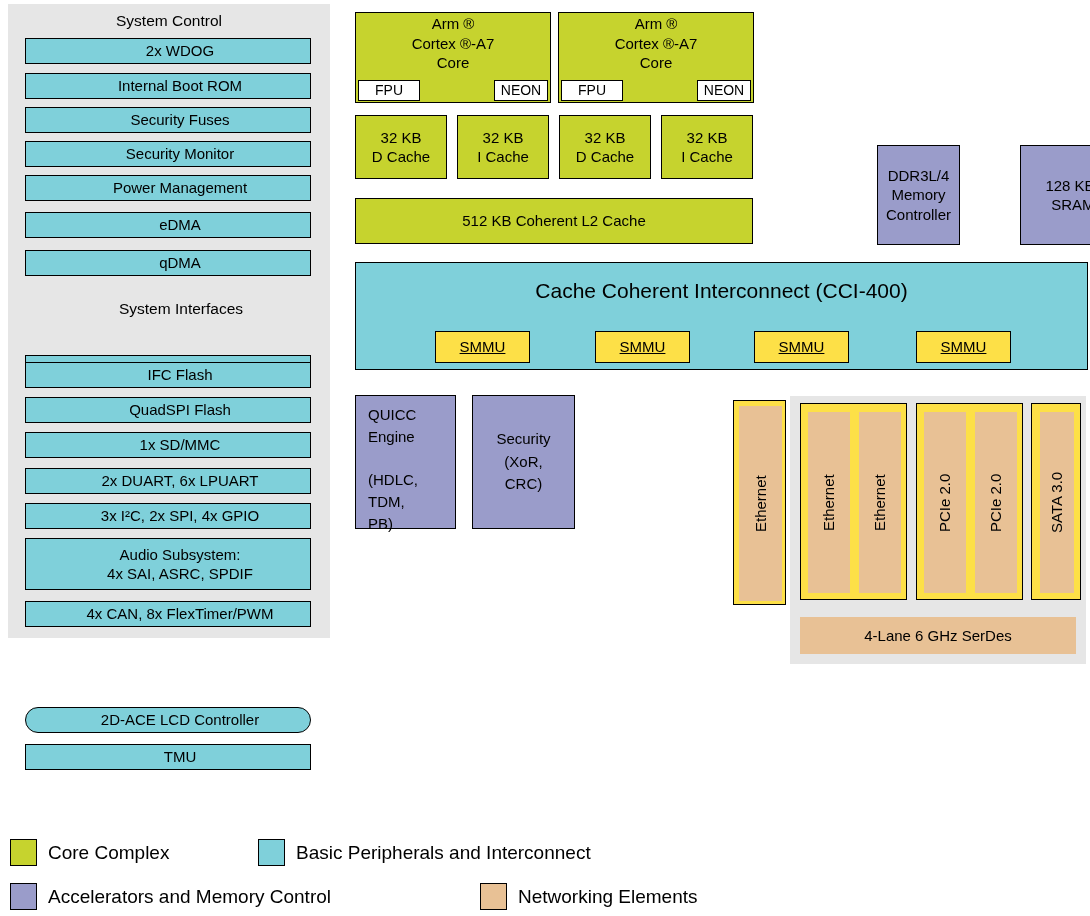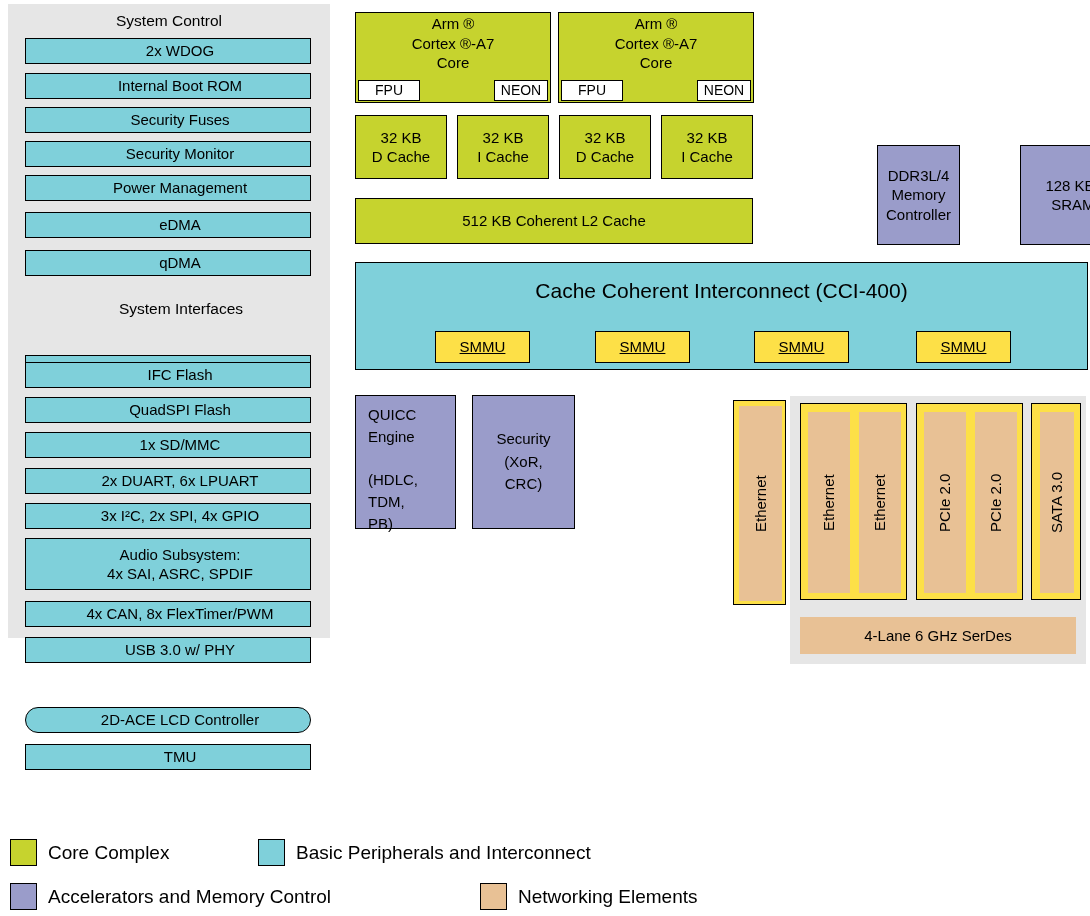--- a/index.html
+++ b/index.html
@@ -59,21 +59,20 @@
 
     <div class="box teal item" style="top:323px;margin-top:28px;">GIC-400</div>
     <div class="box teal item" style="top:358px;">IFC Flash</div>
     <div class="box teal item" style="top:393px;">QuadSPI Flash</div>
     <div class="box teal item" style="top:428px;">1x SD/MMC</div>
     <div class="box teal item" style="top:464px;">2x DUART, 6x LPUART</div>
     <div class="box teal item" style="top:499px;">3x I²C, 2x SPI, 4x GPIO</div>
     <div class="box teal item" style="top:534px; height:52px;">Audio Subsystem:
 4x SAI, ASRC, SPDIF</div>
     <div class="box teal item" style="top:597px;">4x CAN, 8x FlexTimer/PWM</div>
-    <div class="box teal item" style="top:633px;">USB 3.0 w/ PHY</div>
     <div class="box teal item" style="top:703px;border-radius:13px;">2D-ACE LCD Controller</div>
     <div class="box teal item" style="top:740px;">TMU</div>
   </div>
 
   <div class="box lime core-label" style="left:355px; top:12px; width:196px; height:91px;">
     <span>Arm ®
 Cortex ®-A7
 Core</span>
     <span class="subchip" style="left:2px; width:62px;">FPU</span>
     <span class="subchip" style="right:2px; width:54px;">NEON</span>

